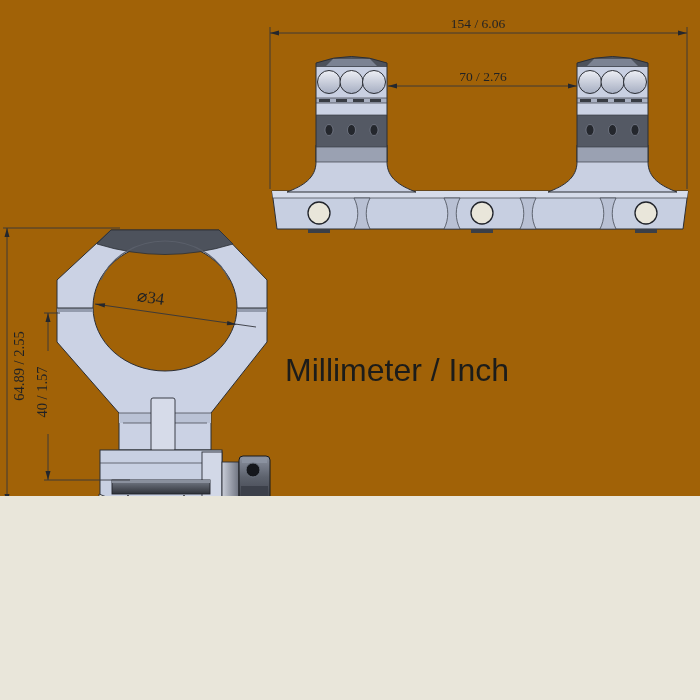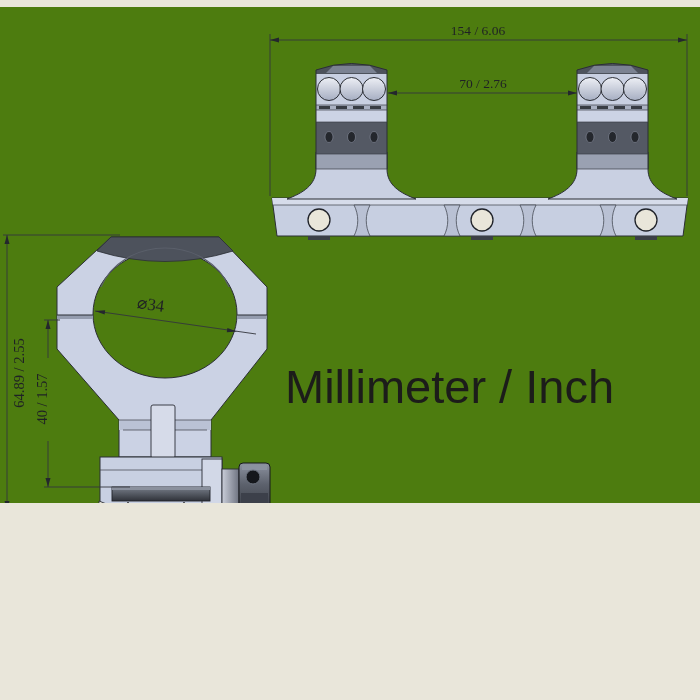--- a/index.html
+++ b/index.html
@@ -1,20 +1,20 @@
 <!DOCTYPE html>
 <html><head>
 <meta charset="utf-8">
 <style>
   html,body{margin:0;padding:0;background:#e9e6da;}
-  .canvas{position:relative;width:700px;height:496px;background:#4d7c0f;overflow:hidden;
-          font-family:"Liberation Sans",sans-serif;margin-top:7px;}
+  .canvas{position:relative;width:700px;height:496px;background:#a16207;overflow:hidden;
+          font-family:"Liberation Sans",sans-serif;}
   .canvas svg{position:absolute;left:0;top:0;}
   .units{position:absolute;left:285px;top:352px;font-family:"Liberation Sans",sans-serif;
-         font-size:47px;font-weight:400;color:#1c1c1a;white-space:nowrap;letter-spacing:0;}
+         font-size:32px;font-weight:400;color:#1c1c1a;white-space:nowrap;letter-spacing:0;}
   .ln{stroke:#2b2e35;stroke-width:1;fill:none;}
   .thin{stroke-width:0.7;stroke:#3a3e46;}
   .dim{stroke:#33363c;stroke-width:0.9;fill:none;}
   .arr{fill:#24272d;stroke:none;}
   .dtxt{font-family:"Liberation Serif","DejaVu Serif",serif;font-size:13.5px;fill:#1f2125;}
   .dtxt2{font-family:"Liberation Serif","DejaVu Serif",serif;font-size:14.5px;fill:#1f2125;}
   .dtxt3{font-family:"Liberation Serif","DejaVu Sans",serif;font-size:17px;fill:#1f2125;}
 </style>
 </head>
 <body>

